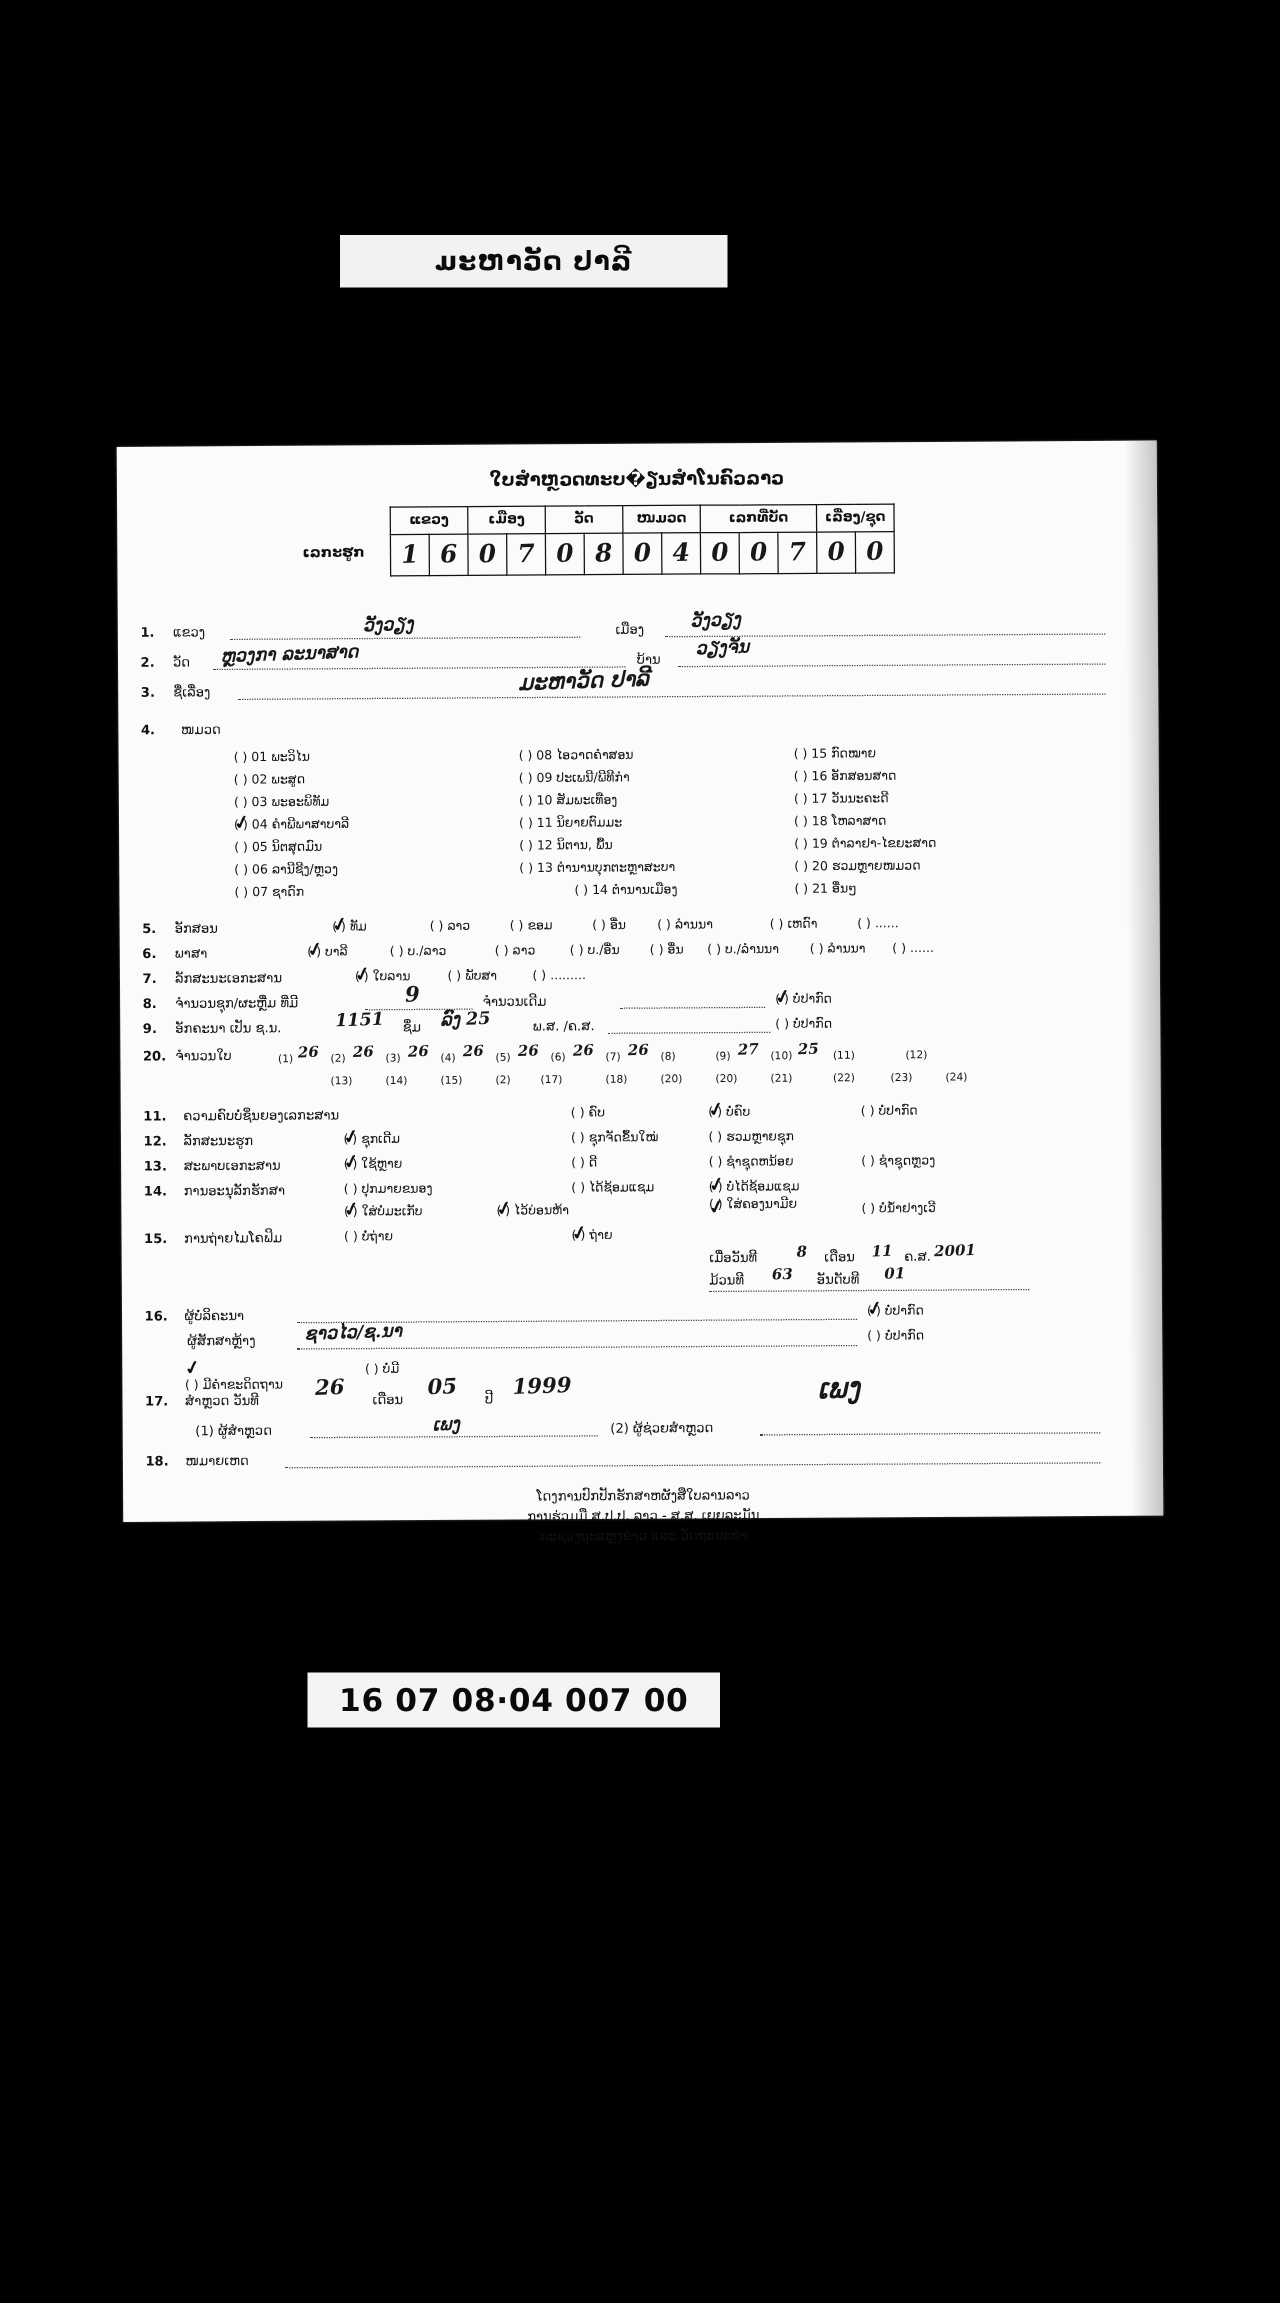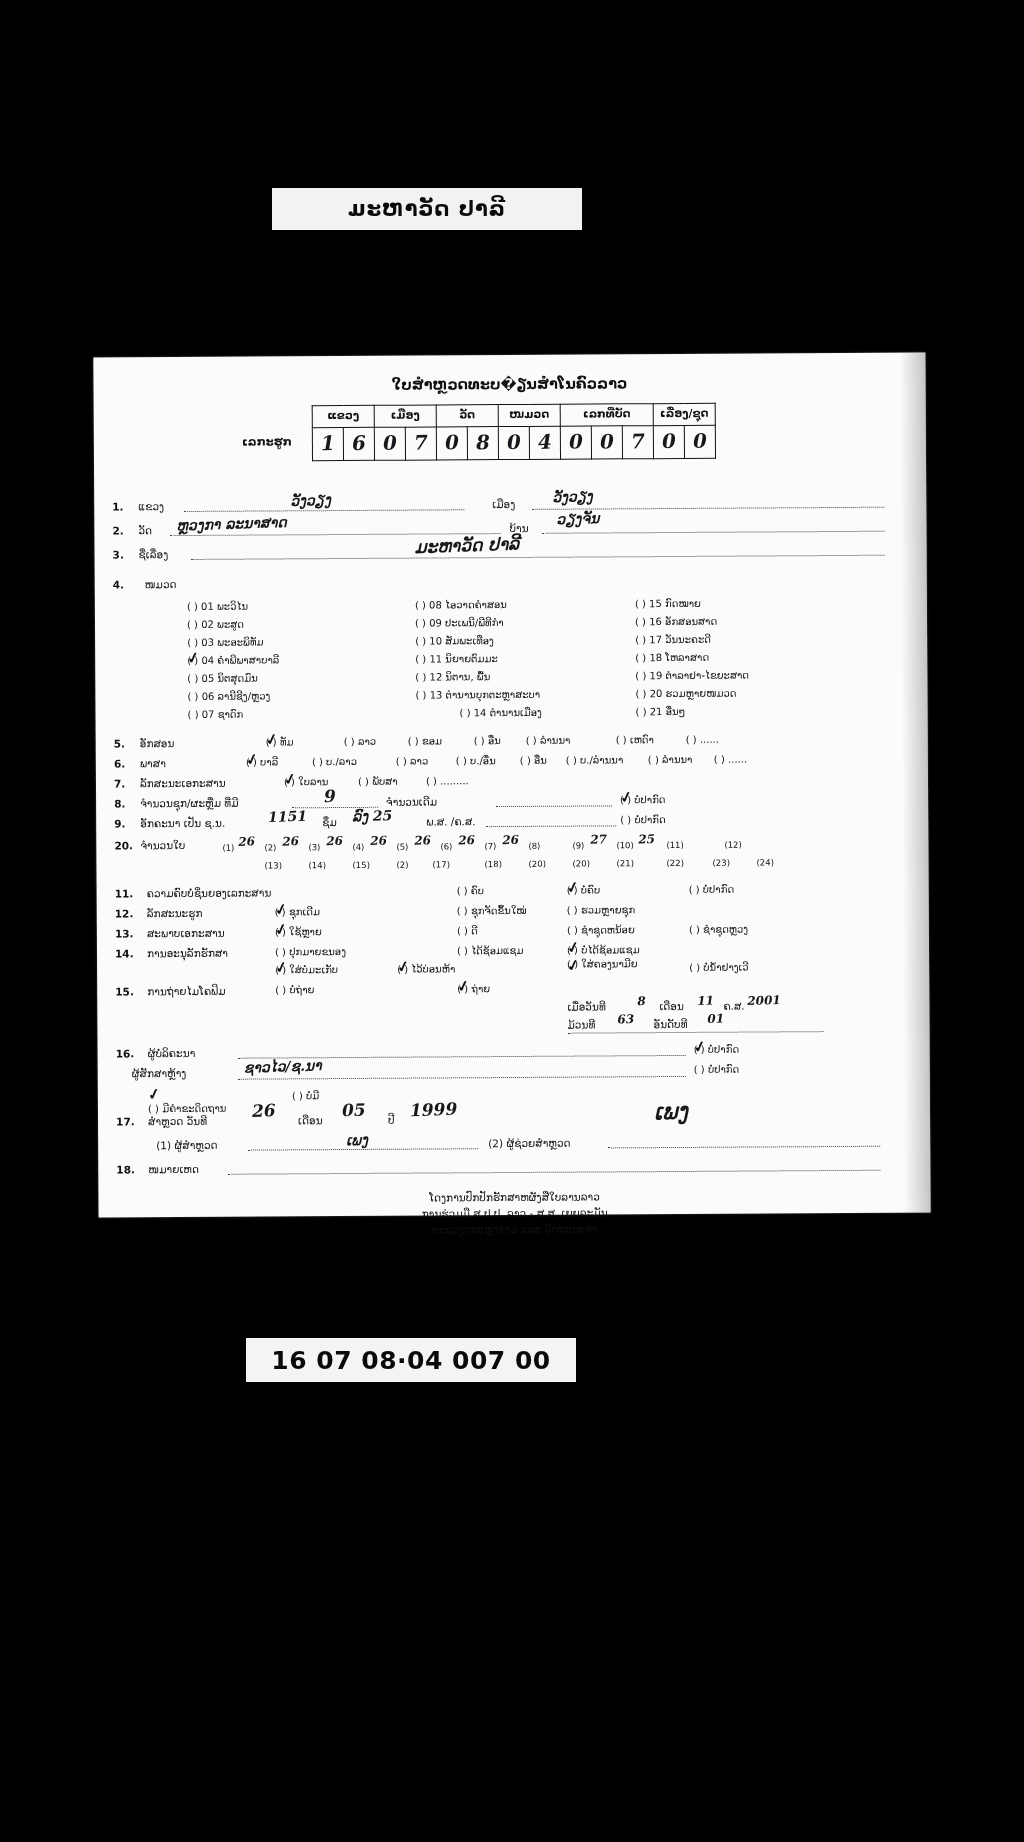--- a/index.html
+++ b/index.html
@@ -407,21 +407,21 @@
     <div class="lbl" style="left:556px; top:664px;">ອັນດັບທີ</div>
     <div class="hw sm" style="position:absolute; left:610px; top:658px;">01</div>
     <div class="line" style="left:470px; top:678px; width:256px;"></div>
 
     <div class="num" style="left:18px; top:690px;">16.</div>
     <div class="lbl" style="left:50px; top:690px;">ຜູ້ບໍ່ລິຄະນາ</div>
     <div class="line" style="left:140px; top:701px; width:448px;"></div>
     <div class="opt" style="left:596px; top:690px;">(  ) ບໍ່ປາກົດ</div>
     <div class="tick" style="left:596px; top:684px;">✓</div>
 
-    <div class="lbl" style="left:34px; top:710px;">ຜູ້ສັກສາຫຼ້າງ</div>
+    <div class="lbl" style="left:52px; top:710px;">ຜູ້ສັກສາຫຼ້າງ</div>
     <div class="hw md" style="position:absolute; left:146px; top:702px;">ຊາວໄວ/ຊ.ນາ</div>
     <div class="line" style="left:140px; top:722px; width:448px;"></div>
     <div class="opt" style="left:596px; top:710px;">(  ) ບໍ່ປາກົດ</div>
 
     <div class="opt" style="left:50px; top:734px;margin-top:12px;">(  ) ມີຄໍາຂະດິດຖານ</div>
     <div class="tick" style="left:50px; top:728px;">✓</div>
     <div class="opt" style="left:194px; top:734px;">(  ) ບໍ່ມີ</div>
 
     <div class="num" style="left:18px; top:758px;">17.</div>
     <div class="lbl" style="left:50px; top:758px;">ສໍາຫຼວດ ວັນທີ</div>

